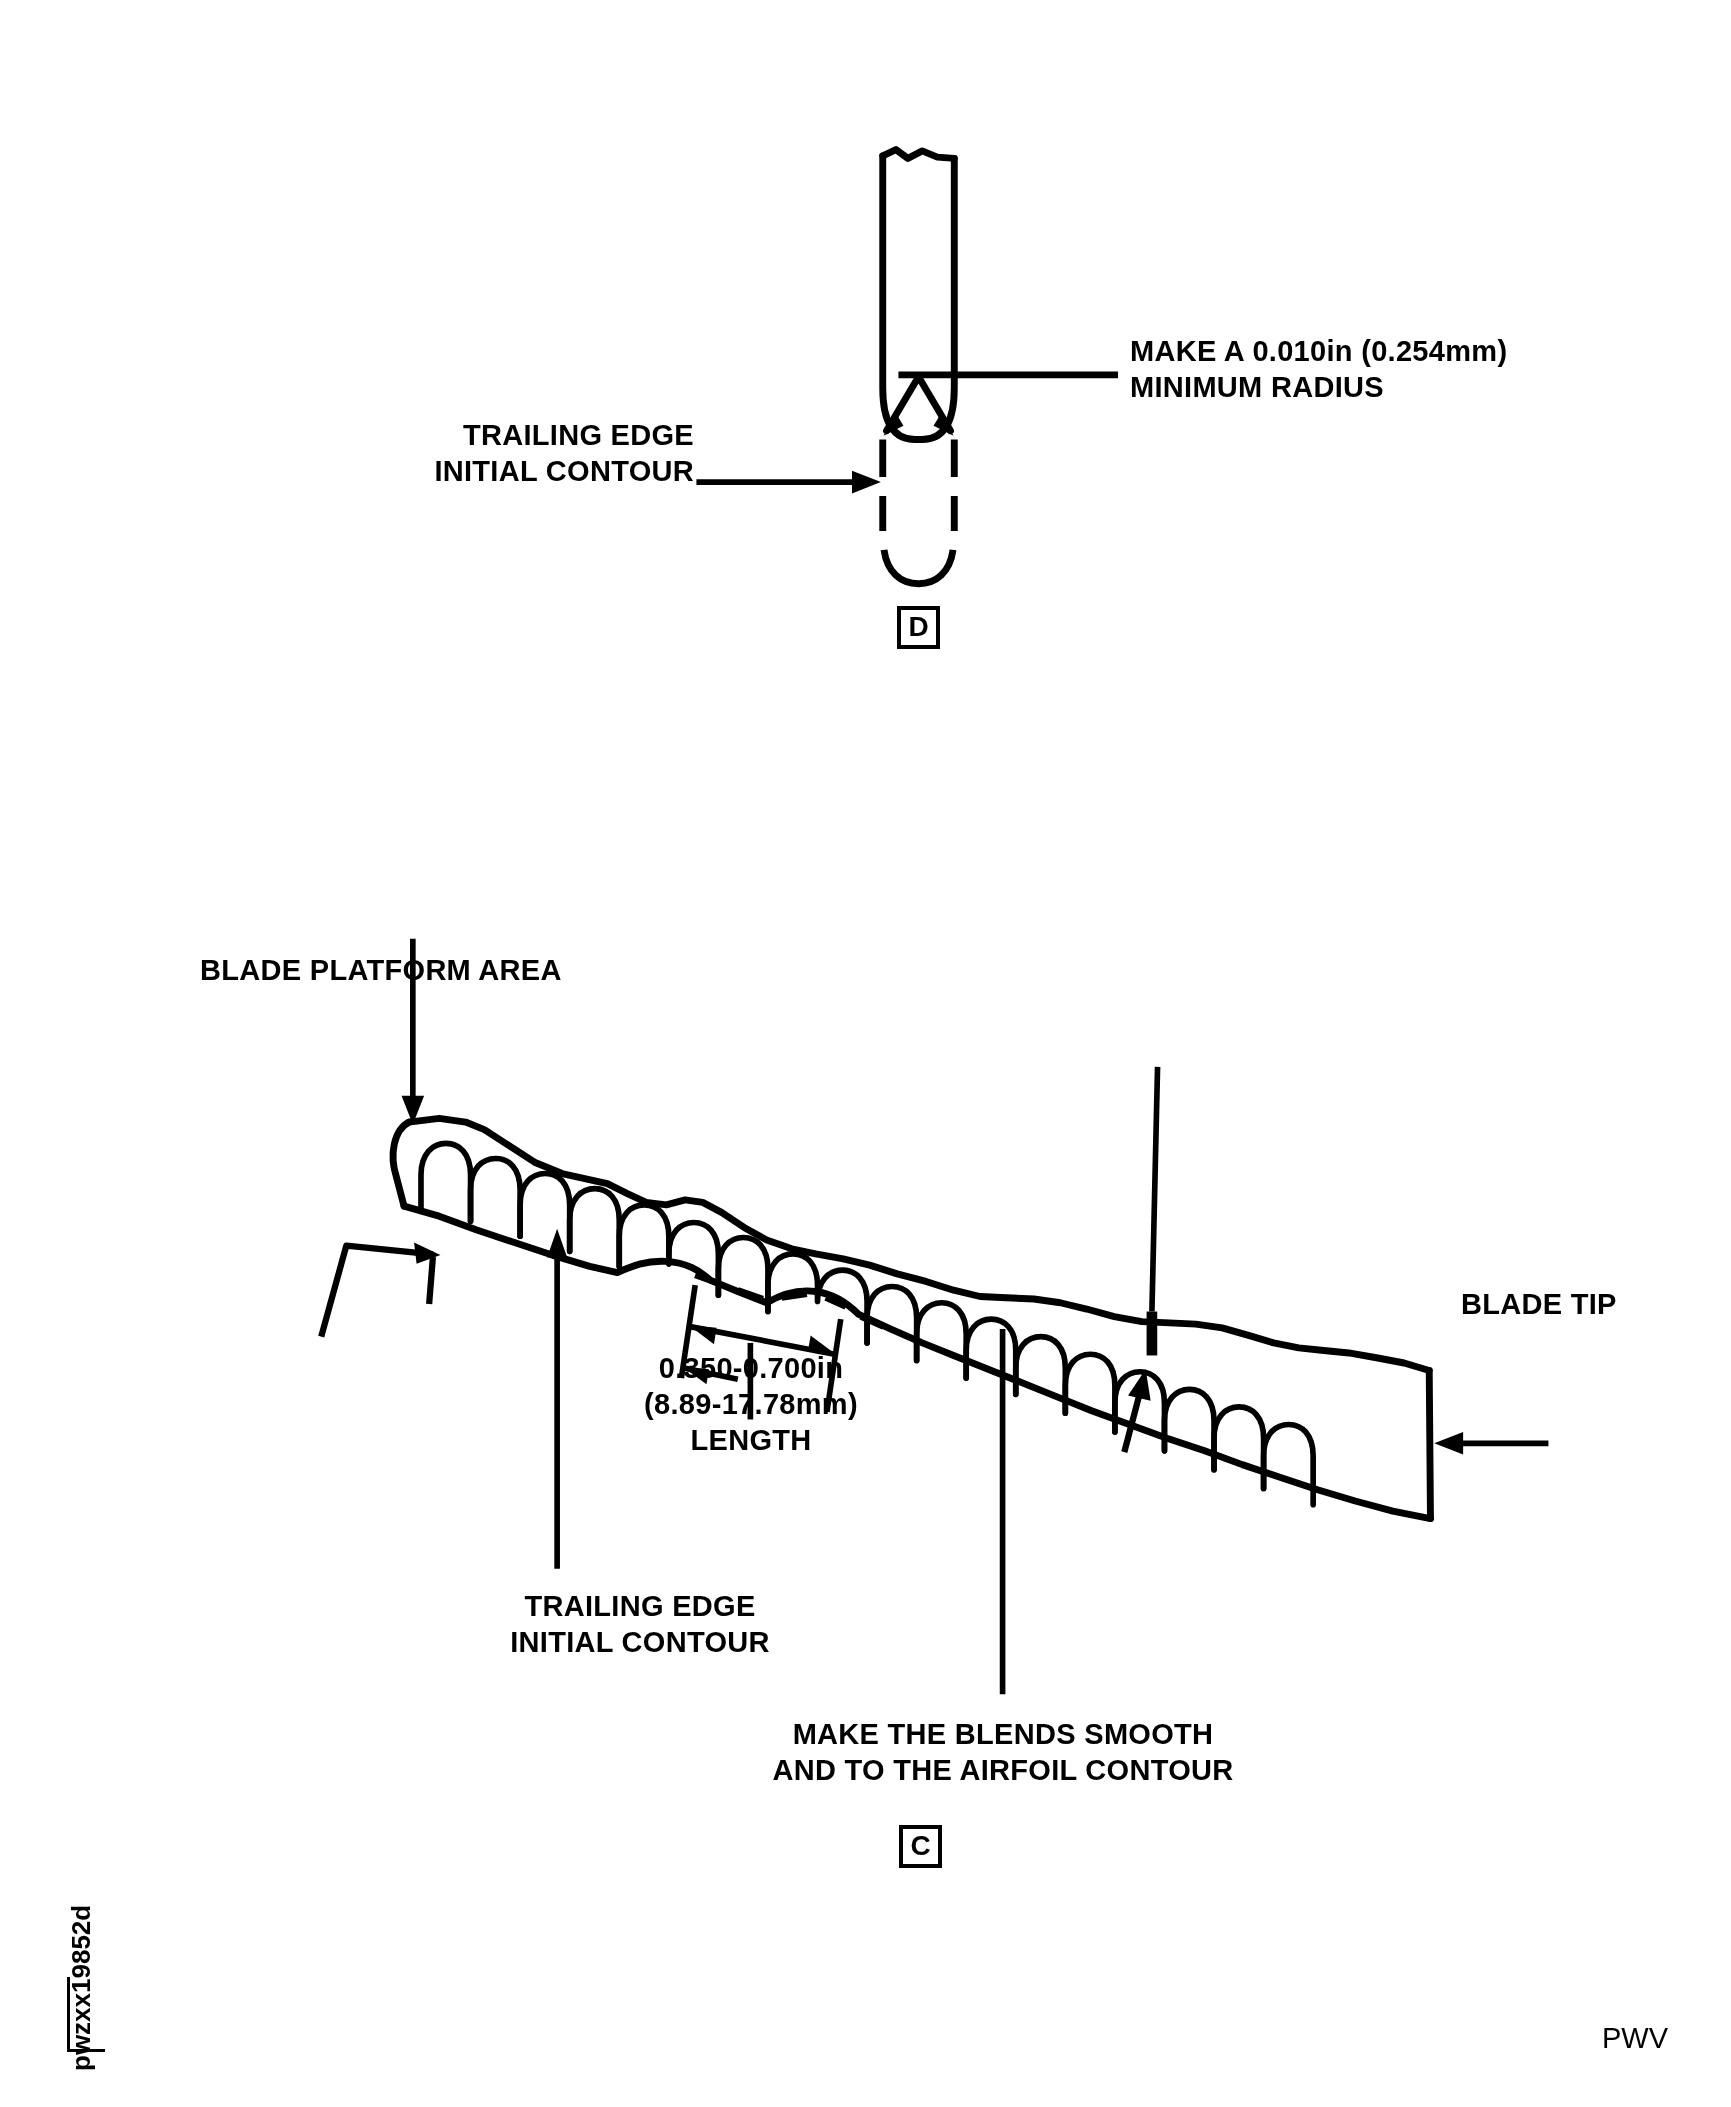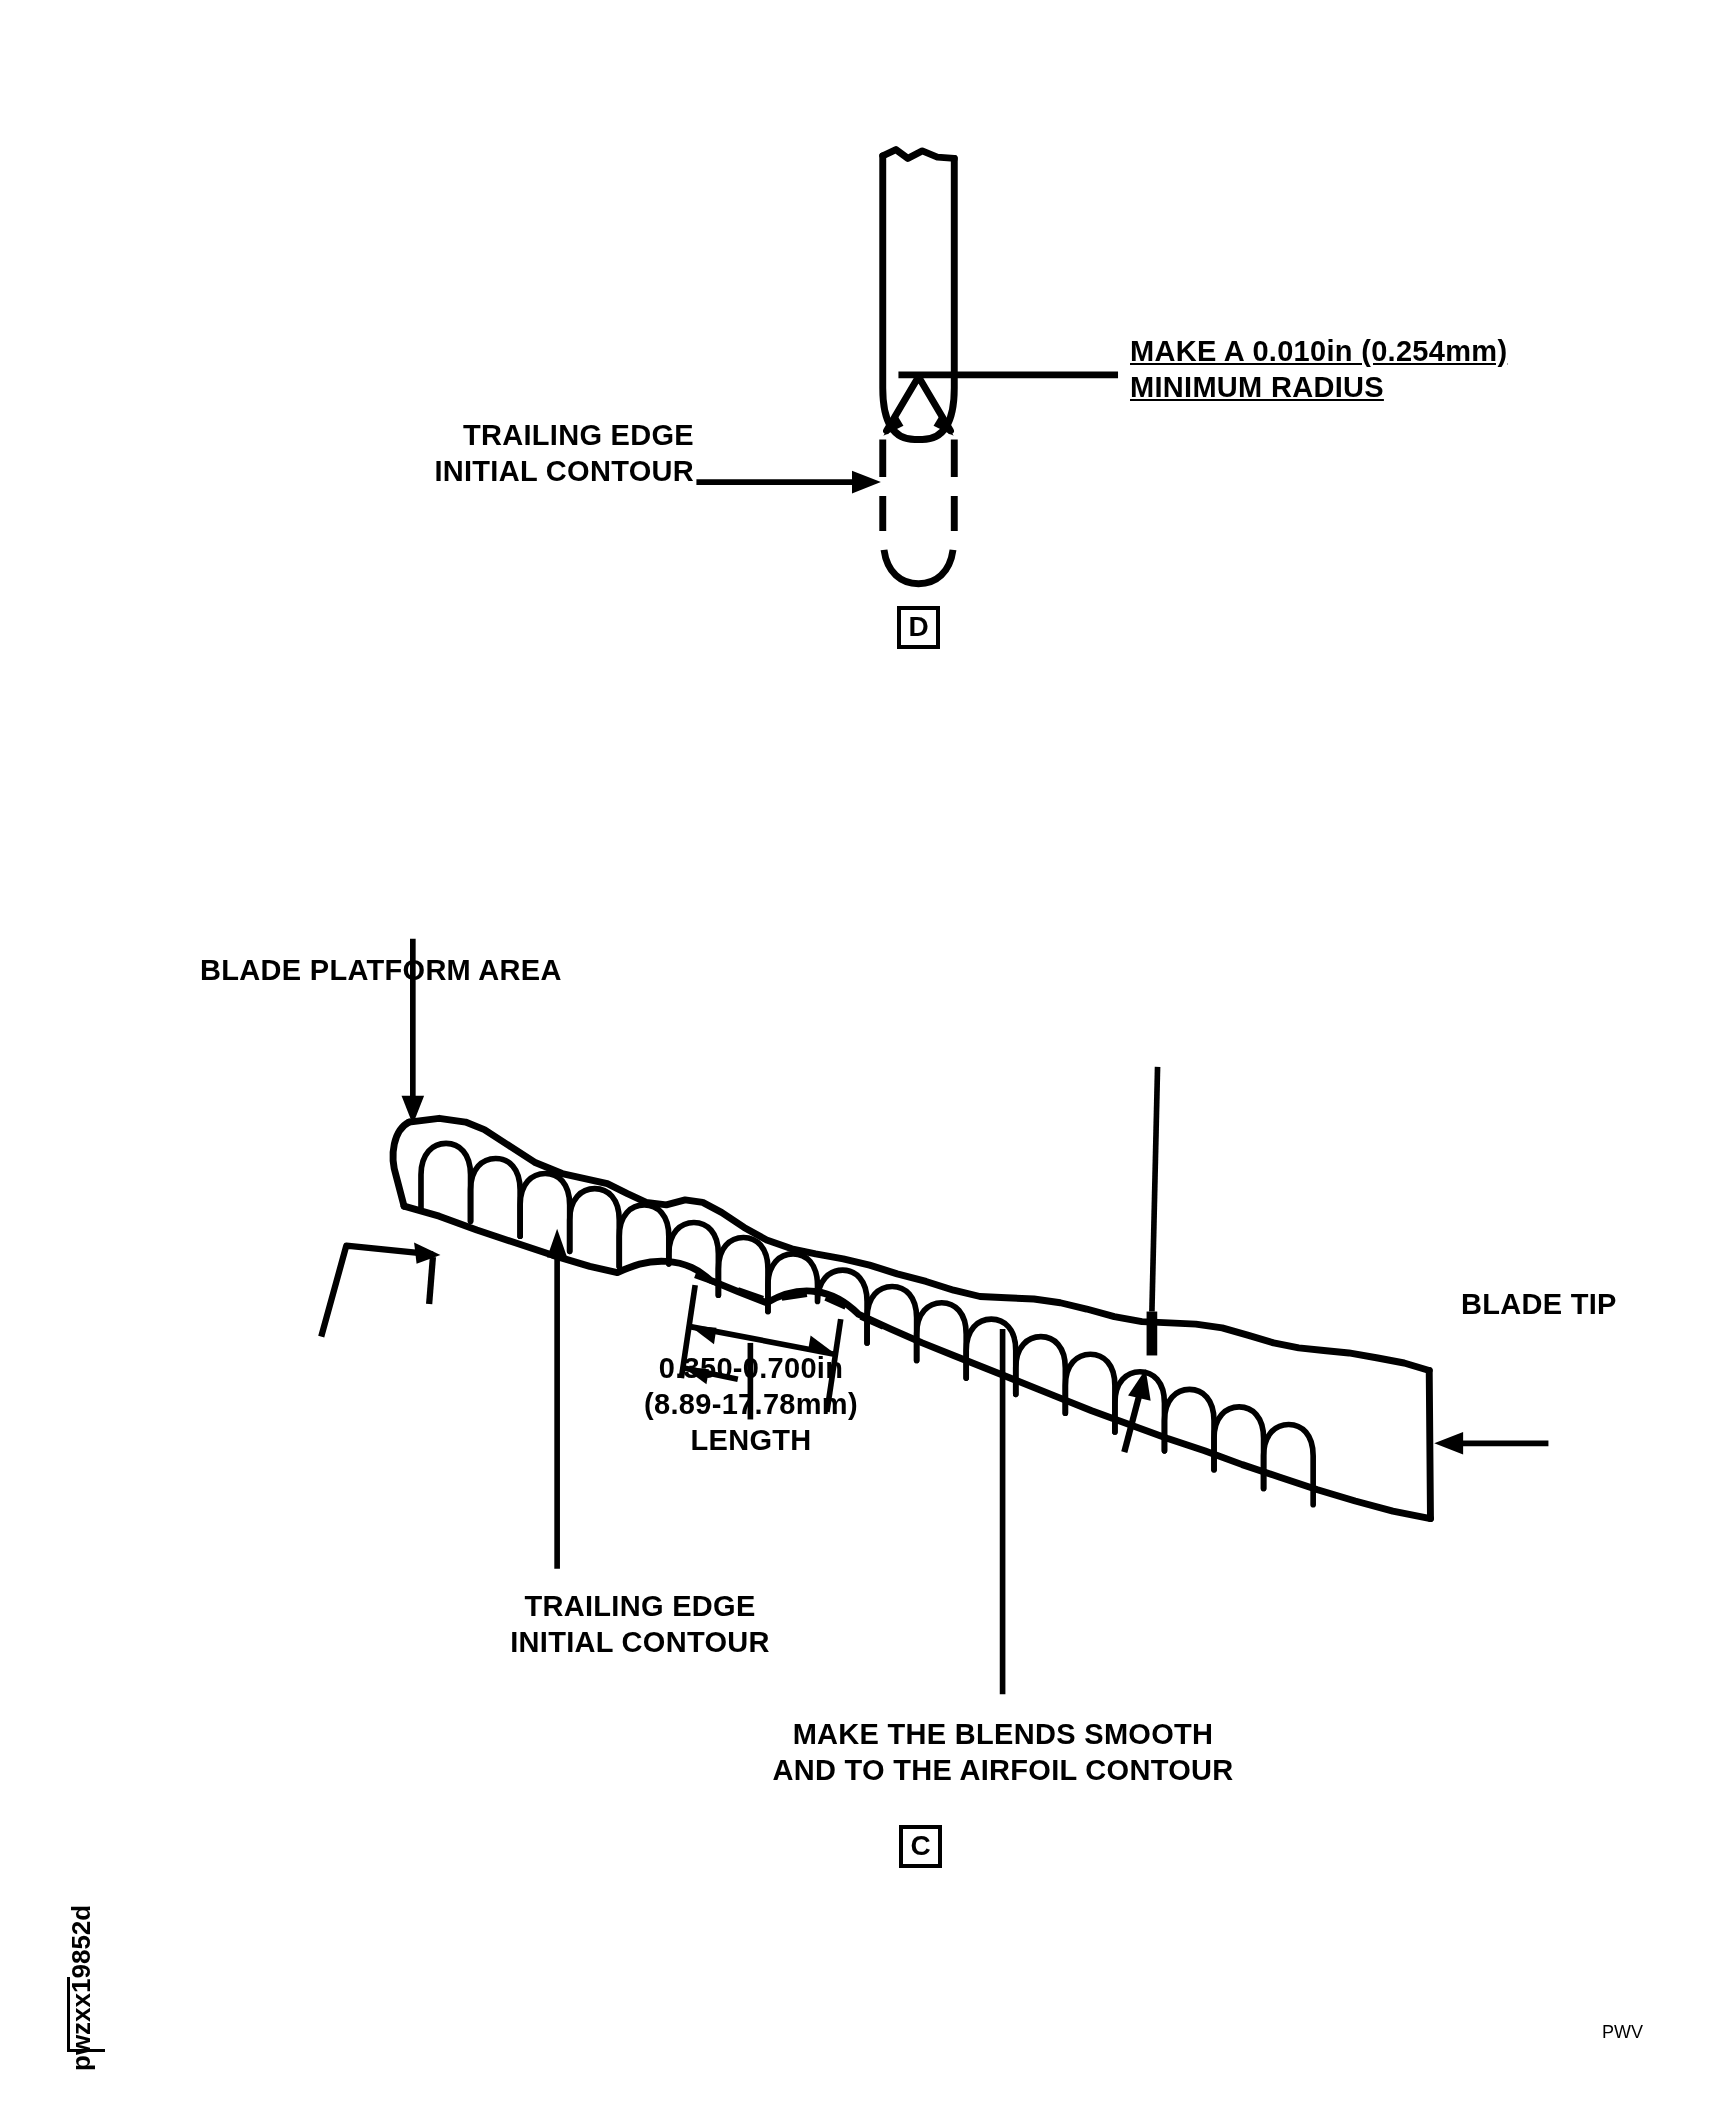--- a/index.html
+++ b/index.html
@@ -66,21 +66,21 @@
   }
   .cornerbox {
     position: absolute;
     border-left: 3.8px solid #000;
     border-bottom: 3.8px solid #000;
     box-sizing: border-box;
   }
   .footer {
     position: absolute;
     font-family: "Liberation Sans", sans-serif;
-    font-size: 18px;
+    font-size: 29px;
     font-weight: normal;
     white-space: pre;
   }
 </style>
 </head>
 <body>
 
 <div class="page">
 
   <svg class="art" viewBox="0 0 2759 3359">
@@ -197,21 +197,21 @@
       <path d="M 1836 2090 L 1836 2160" fill="none" stroke="#000" stroke-width="17"></path>
 
       <path d="M 1792 2314 L 1822 2200" fill="none" stroke="#000" stroke-width="10"></path>
       <polygon points="1826,2182 1798,2224 1834,2232" fill="#000"></polygon>
 
       <path d="M 2468 2300 L 2316 2300" fill="none" stroke="#000" stroke-width="9"></path>
       <polygon points="2286,2300 2332,2282 2332,2318" fill="#000"></polygon>
     </g>
   </svg>
 
-  <div class="lbl lft" style="left:1130px; top:333px;text-decoration:underline;">MAKE A 0.010in (0.254mm)
+  <div class="lbl lft" style="left:1130px; top:333px;">MAKE A 0.010in (0.254mm)
 MINIMUM RADIUS</div>
 
   <div class="lbl rgt" style="left:694px; top:417px;">TRAILING EDGE
 INITIAL CONTOUR</div>
 
   <div class="detailbox" style="left:897px; top:606px;">D</div>
 
   <div class="lbl lft" style="left:200px; top:952px;">BLADE PLATFORM AREA</div>
 
 

